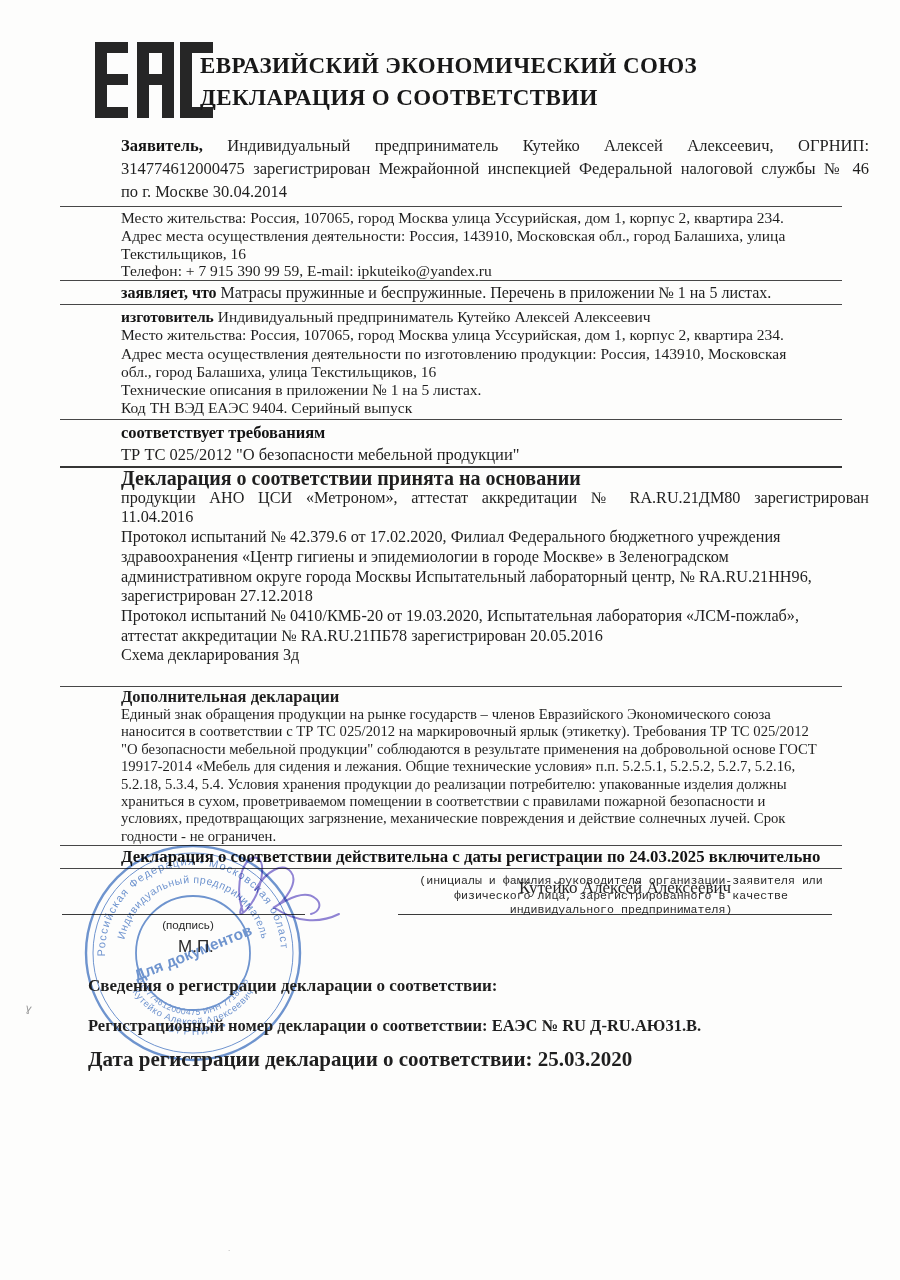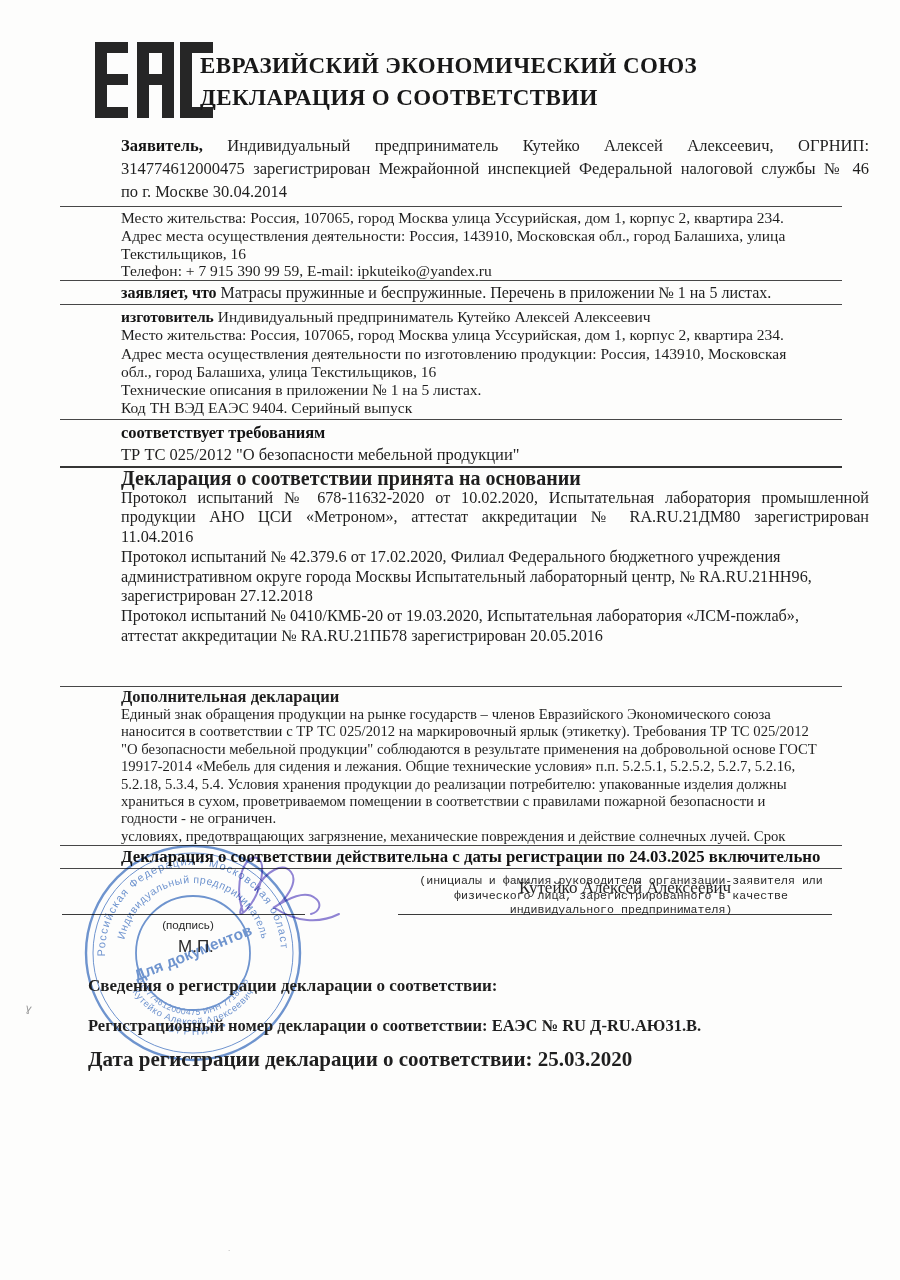--- a/index.html
+++ b/index.html
@@ -109,40 +109,41 @@
   <div>Код ТН ВЭД ЕАЭС 9404.  Серийный выпуск</div>
 </div>
 
 <div class="blk compliance">
   <div><b>соответствует требованиям</b></div>
   <div>ТР ТС 025/2012 "О безопасности мебельной продукции"</div>
 </div>
 
 <div class="blk basis">
   <div class="lbl">Декларация о соответствии принята на основании</div>
-  <div class="stretch">Протокол испытаний № 678-11632-2020 от 10.02.2020, Испытательная лаборатория промышленной</div>
   <div class="stretch">продукции АНО ЦСИ «Метроном», аттестат аккредитации № RA.RU.21ДМ80 зарегистрирован</div>
   <div>11.04.2016</div>
   <div>Протокол испытаний № 42.379.6 от 17.02.2020, Филиал Федерального бюджетного учреждения</div>
+  <div>здравоохранения «Центр гигиены и эпидемиологии в городе Москве» в Зеленоградском</div>
   <div>административном округе города Москвы Испытательный лабораторный центр, № RA.RU.21НН96,</div>
   <div>зарегистрирован 27.12.2018</div>
   <div>Протокол испытаний № 0410/КМБ-20 от 19.03.2020, Испытательная лаборатория «ЛСМ-пожлаб»,</div>
   <div>аттестат аккредитации № RA.RU.21ПБ78 зарегистрирован 20.05.2016</div>
+  <div>Схема декларирования 3д</div>
 </div>
 
 <div class="blk additional">
   <div class="lbl">Дополнительная декларации</div>
   <div>Единый знак обращения продукции на рынке государств – членов Евразийского Экономического союза</div>
   <div>наносится в соответствии с  ТР ТС 025/2012 на маркировочный ярлык (этикетку). Требования ТР ТС 025/2012</div>
   <div>"О безопасности мебельной продукции" соблюдаются в результате применения на добровольной основе ГОСТ</div>
   <div>19917-2014 «Мебель для сидения и лежания. Общие технические условия» п.п. 5.2.5.1, 5.2.5.2, 5.2.7, 5.2.16,</div>
   <div>5.2.18, 5.3.4, 5.4. Условия хранения продукции до реализации потребителю: упакованные изделия должны</div>
   <div>храниться в сухом, проветриваемом помещении в соответствии с правилами пожарной безопасности и</div>
+  <div>условиях, предотвращающих загрязнение, механические повреждения и действие солнечных лучей.  Срок</div>
   <div>годности - не ограничен.</div>
-  <div>условиях, предотвращающих загрязнение, механические повреждения и действие солнечных лучей.  Срок</div>
 </div>
 
 <div class="blk validity">Декларация о соответствии  действительна с даты регистрации по 24.03.2025 включительно</div>
 
 <div class="sig-name">Кутейко Алексей Алексеевич</div>
 <div class="sig-line left"></div>
 <div class="sig-line right"></div>
 <div class="cap cap-sign">(подпись)</div>
 <div class="cap cap-name">(инициалы и фамилия руководителя организации-заявителя или физического лица, зарегистрированного в качестве индивидуального предпринимателя)</div>
 <div class="mp">М.П.</div>

